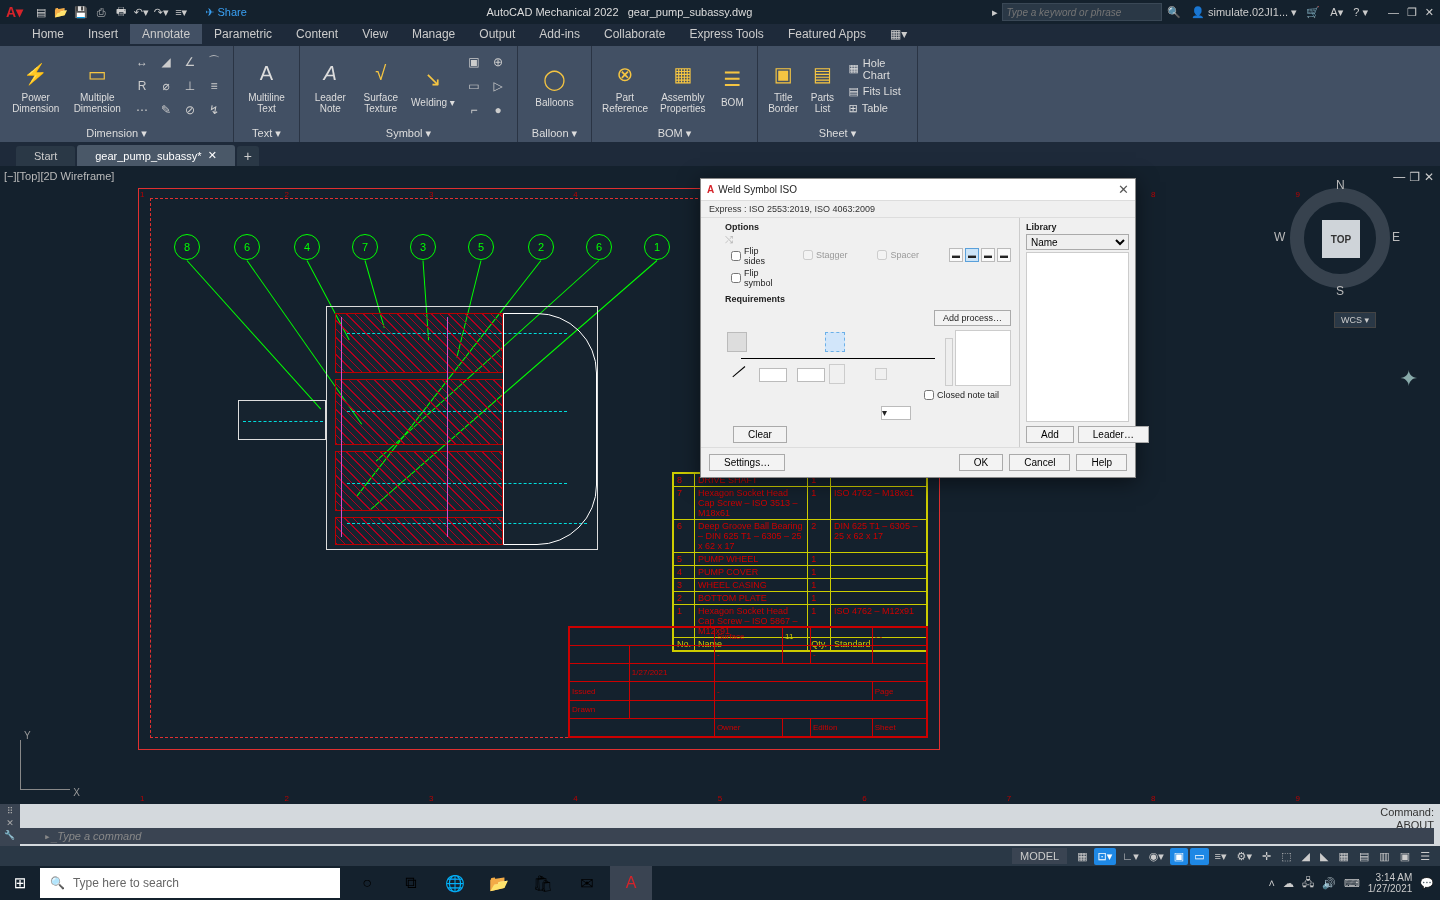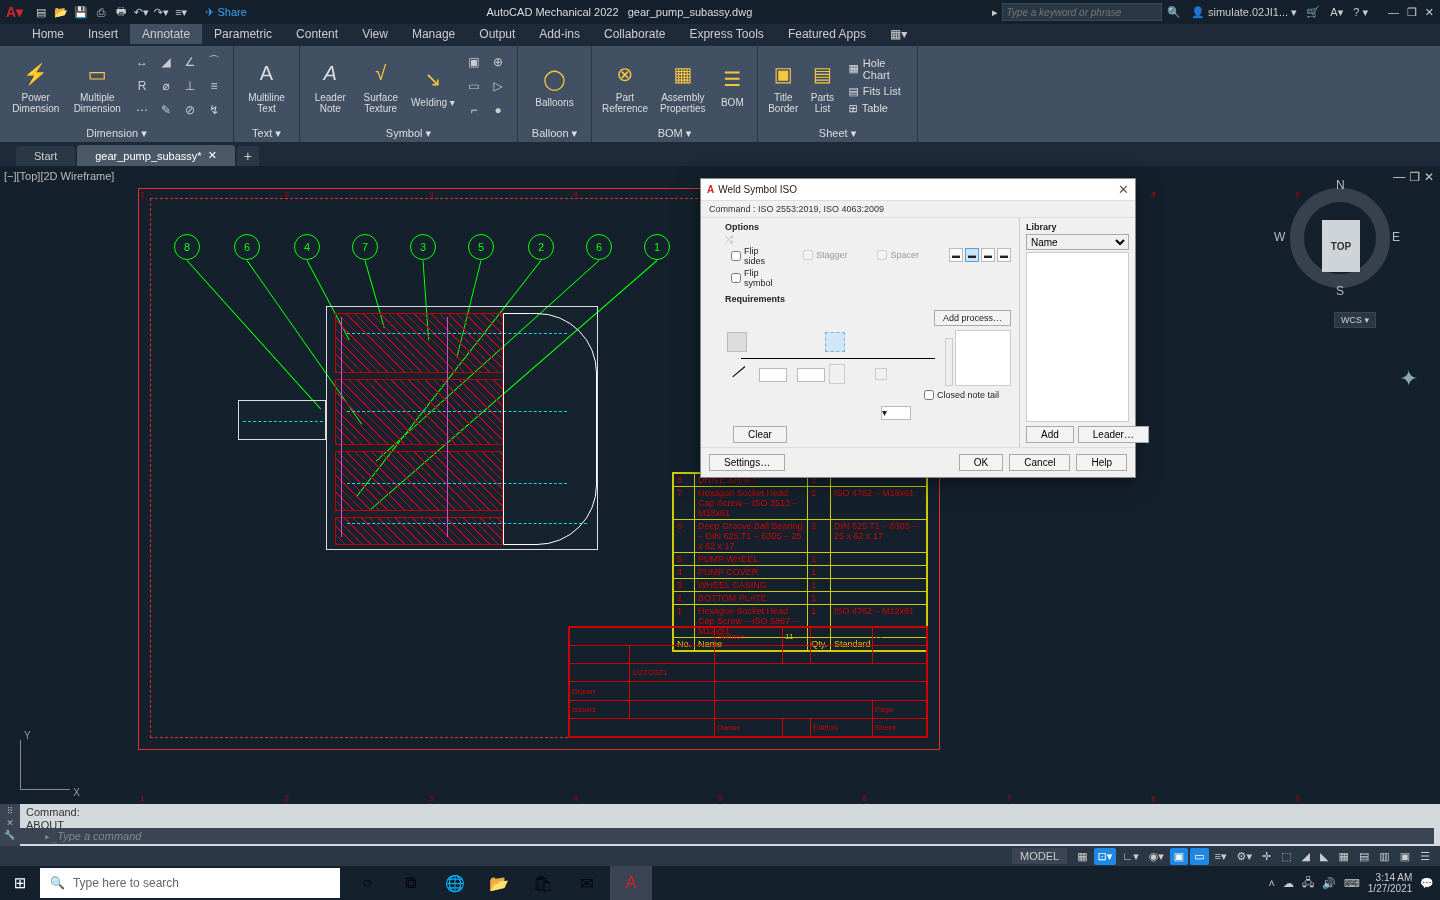--- a/index.html
+++ b/index.html
@@ -56,37 +56,37 @@
 .bom table { border-collapse:collapse; width:100%; }
 .bom td { border:1px solid #cc0; padding:1px 3px; vertical-align:top; }
 .titleblock { position:absolute; border:1px solid #c00; font-size:8px; color:#c00; }
 .titleblock table { border-collapse:collapse; width:100%; height:100%; }
 .titleblock td { border:1px solid #c00; padding:0 2px; }
 .ruler-h { position:absolute; left:140px; right:140px; height:10px; font-size:8px; color:#b00; display:flex; justify-content:space-between; }
 
 
 .viewcube { position:absolute; right:40px; top:12px; width:120px; height:120px; }
 .viewcube .ring { position:absolute; inset:10px; border:14px solid rgba(120,130,140,0.35); border-radius:50%; }
-.viewcube .top { position:absolute; left:42px; top:42px; width:38px; height:52px; background:#cfd4d9; display:flex; align-items:center; justify-content:center; font-size:10px; font-weight:bold; color:#333; }
+.viewcube .top { position:absolute; left:42px; top:42px; width:38px; height:38px; background:#cfd4d9; display:flex; align-items:center; justify-content:center; font-size:10px; font-weight:bold; color:#333; }
 .viewcube .n { position:absolute; left:56px; top:0; color:#bbb; font-size:12px; }
 .viewcube .s { position:absolute; left:56px; bottom:0; color:#bbb; font-size:12px; }
 .viewcube .e { position:absolute; right:0; top:52px; color:#bbb; font-size:12px; }
 .viewcube .w { position:absolute; left:-6px; top:52px; color:#bbb; font-size:12px; }
 .wcs { position:absolute; right:64px; top:146px; background:#2a3846; color:#ccc; font-size:9px; padding:2px 6px; border:1px solid #444; }
 
 .ucs { position:absolute; left:10px; bottom:10px; width:70px; height:70px; }
 .ucs .y { position:absolute; left:10px; bottom:10px; width:1px; height:50px; background:#888; }
 .ucs .x { position:absolute; left:10px; bottom:10px; width:50px; height:1px; background:#888; }
 .ucs .yl { position:absolute; left:14px; top:0; color:#999; font-size:10px; }
 .ucs .xl { position:absolute; right:0; bottom:2px; color:#999; font-size:10px; }
 
 
 .cmdarea { position:absolute; left:0; right:0; bottom:54px; height:42px; background:#3a4452; display:flex; }
 .cmdarea .hist { flex:1; background:#d4d9dd; color:#333; font-family:Consolas,monospace; font-size:11px; padding:2px 6px; }
-.cmdarea .hist .row { line-height:13px; }
+.cmdarea .hist .row { line-height:13px;text-align:right; }
 .cmdarea .input { position:absolute; left:20px; right:6px; bottom:2px; height:16px; background:#3a4452; color:#888; font-family:Consolas,monospace; font-style:italic; font-size:11px; display:flex; align-items:center; padding:0 24px; }
 .cmdarea .side { width:20px; background:#3a4452; display:flex; flex-direction:column; gap:2px; padding:2px; }
 .cmdarea .side span { color:#aaa; font-size:9px; text-align:center; }
 
 
 .modeltabs { position:absolute; left:0; right:0; bottom:34px; height:20px; background:#2a3846; display:flex; align-items:center; padding-left:12px; gap:2px; }
 .modeltabs .mt { padding:3px 14px; color:#ccc; font-size:11px; }
 .modeltabs .mt.active { background:#4a5868; color:#fff; }
 .modeltabs .plus { color:#aaa; padding:0 8px; }
 
@@ -465,29 +465,29 @@
             <td></td>
             <td>-</td>
             <td></td>
           </tr>
       <tr>
             <td></td>
             <td><span>1/27/2021</span></td>
             <td colspan="4"></td>
           </tr>
       <tr>
-            <td>Drawn</td>
-            <td></td>
-            <td colspan="4"></td>
-          </tr>
-      <tr>
             <td>Issued</td>
             <td></td>
             <td colspan="3">-</td>
             <td>Page</td>
+          </tr>
+      <tr>
+            <td>Drawn</td>
+            <td></td>
+            <td colspan="4"></td>
           </tr>
       <tr>
             <td colspan="2"></td>
             <td>Owner</td>
             <td></td>
             <td>Edition</td>
             <td>Sheet</td>
           </tr>
     </tbody>
       </table>
@@ -512,21 +512,21 @@
       <div class="xl">X</div>
   </div>
 </div>
 
 <div class="dialog">
   <div class="dtitle">
       <span class="a">A</span>
       <span>Weld Symbol ISO</span>
       <span class="x">✕</span>
     </div>
-  <div class="rev">Command : ISO 2553:2019, ISO 4063:2009</div>
+  <div class="rev">Express : ISO 2553:2019, ISO 4063:2009</div>
   <div class="main">
     <div class="left">
       <div class="optrow">
         <div>
           <div class="grp">Options</div>
           <span style="color:#aaa">⤭</span>
           <div class="optcol" style="display:inline-flex;vertical-align:top;margin-left:6px">
             <label class="ck">
                 <input type="checkbox" style="">
                 <span>Flip sides</span>

